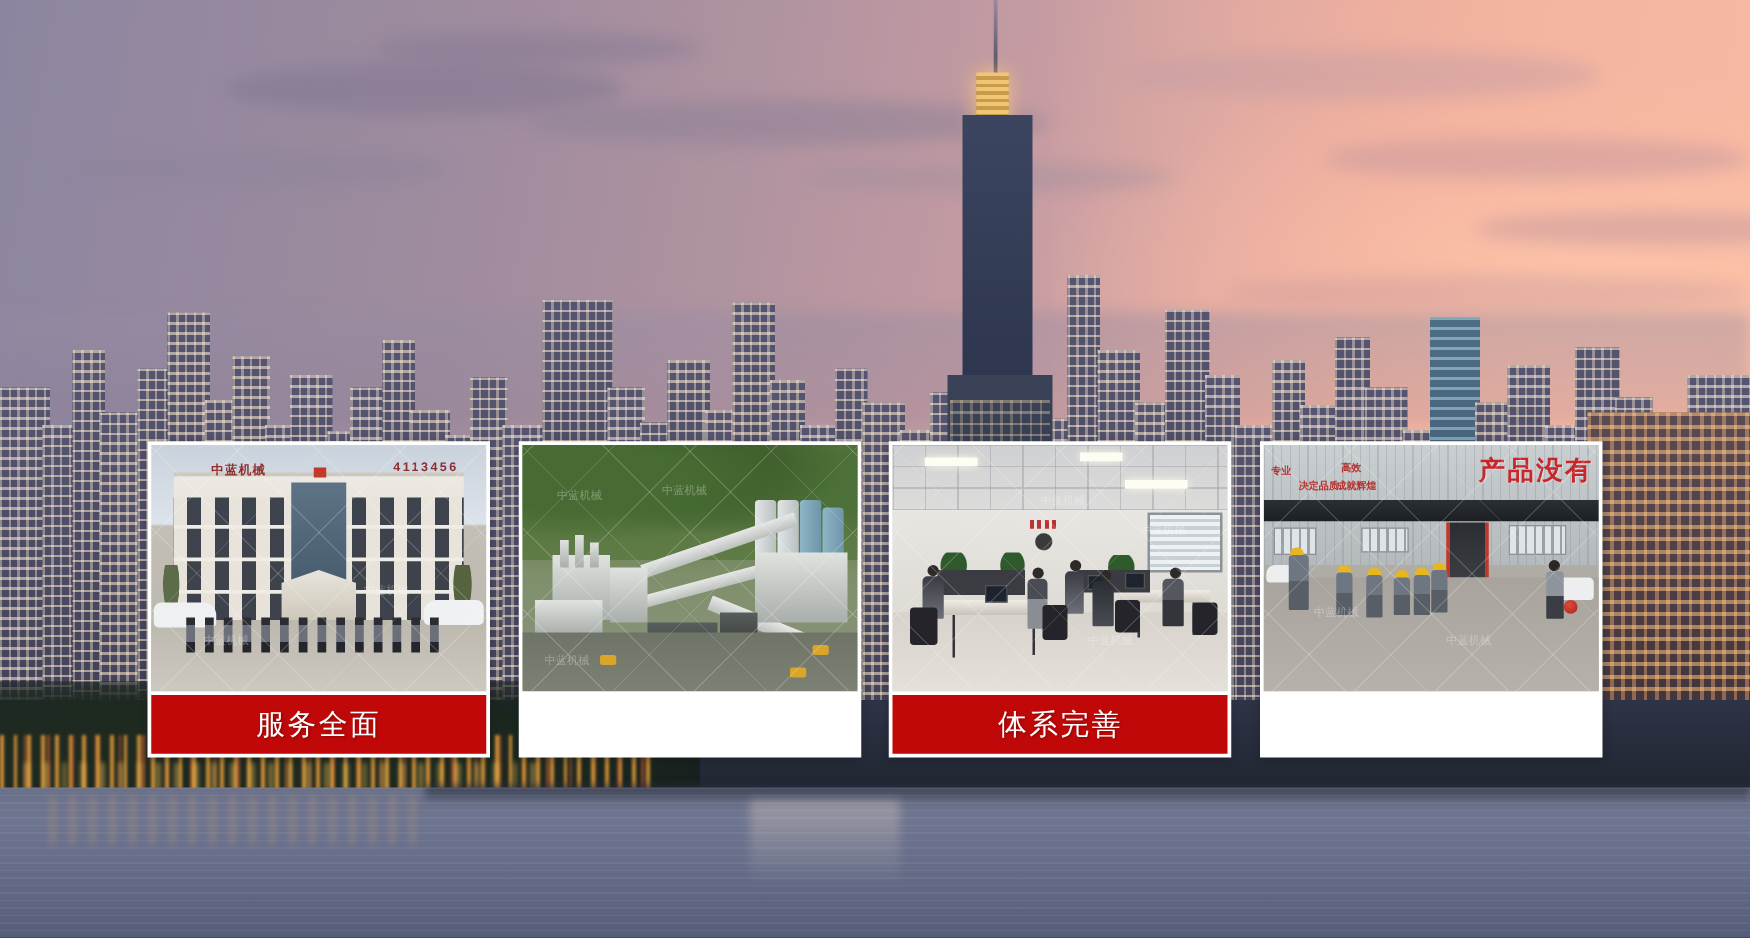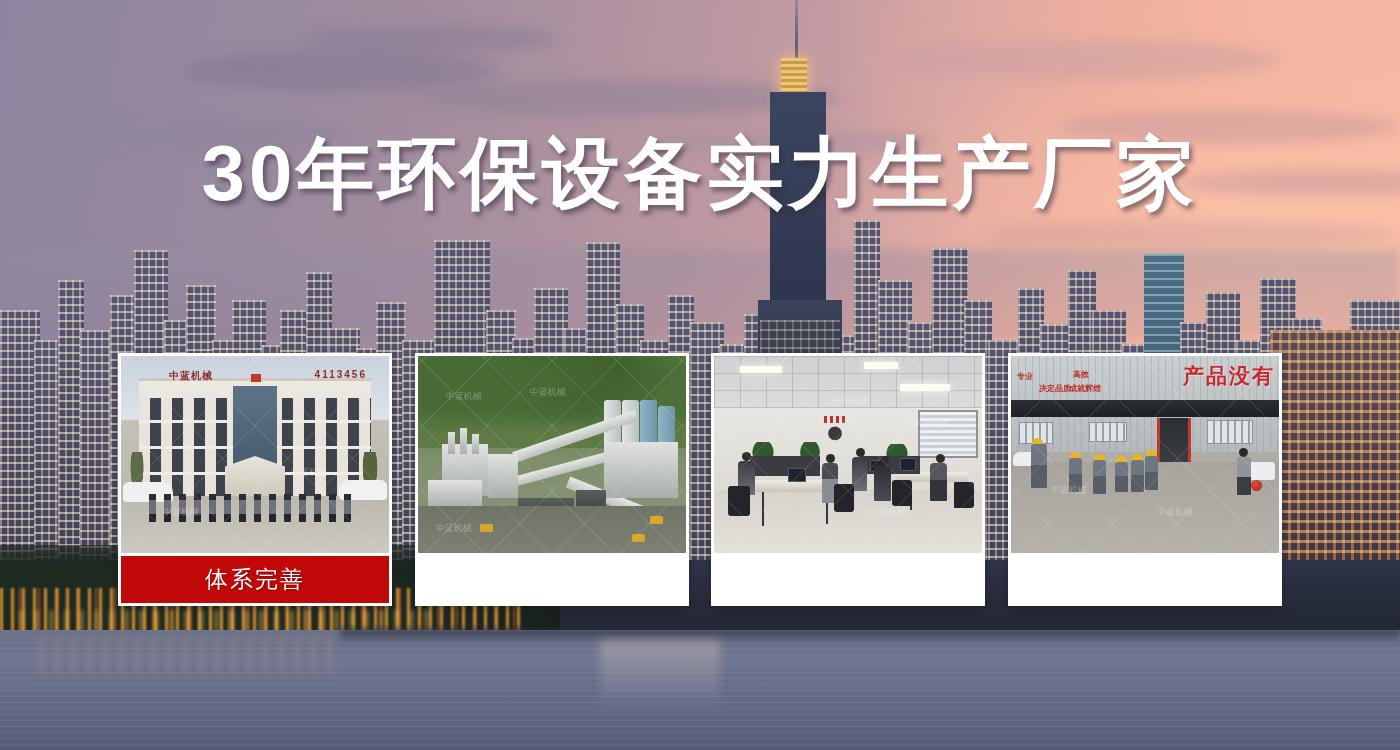--- a/index.html
+++ b/index.html
@@ -526,21 +526,20 @@
     <div class="bank-lights"></div>
     <div class="bank-lights2"></div>
   </div>
 
   <div class="water"></div>
   <div class="water-edge"></div>
   <div class="water-shimmer"></div>
   <div class="water-ref"></div>
   <div class="water-ref2"></div>
 
-  <div class="headline">30年环保设备实力生产厂家</div>
 
 
   <div class="cards">
 
     <div class="card">
       <div class="card-photo p1">
         <div class="p1-bldg"></div>
         <div class="p1-cols"></div>
         <div class="p1-floor" style="top:64px;"></div>
         <div class="p1-floor" style="top:90px;"></div>
@@ -569,21 +568,21 @@
             <i style="left:150px"></i>
             <i style="left:165px"></i>
           <i style="left:180px"></i>
             <i style="left:195px"></i>
         </div>
         <div class="mesh"></div>
         <div class="wm" style="left:42px; top:150px;">中蓝机械</div>
         <div class="wm" style="left:170px; top:110px;">中蓝机械</div>
       </div>
       <div class="card-caption">
-        <span>体系完善</span>
+        <span>服务全面</span>
       </div>
     </div>
 
     <div class="card">
       <div class="card-photo p2">
         <div class="p2-green"></div>
 
         <div class="p2-silo" style="left:186px;"></div>
         <div class="p2-silo" style="left:204px;"></div>
         <div class="p2-silo b" style="left:222px;"></div>
@@ -659,20 +658,23 @@
              background:linear-gradient(180deg,#55575f 0 45%,#33353b 45%);"></div>
 
         <div class="p3-chair" style="left:14px;  top:130px; width:22px; height:30px;"></div>
         <div class="p3-chair" style="left:120px; top:128px; width:20px; height:28px;"></div>
         <div class="p3-chair" style="left:178px; top:124px; width:20px; height:26px;"></div>
         <div class="p3-chair" style="left:240px; top:126px; width:20px; height:26px;"></div>
         <div class="mesh"></div>
         <div class="wm" style="left:118px; top:38px;">中蓝机械</div>
         <div class="wm" style="left:198px; top:62px;">中蓝机械</div>
         <div class="wm" style="left:156px; top:150px;">中蓝机械</div>
+      </div>
+      <div class="card-caption">
+        <span>体系完善</span>
       </div>
     </div>
 
     <div class="card">
       <div class="card-photo p4">
         <div class="p4-fac"></div>
         <div class="p4-sign">产品没有</div>
         <div class="p4-slog" style="left:6px;  top:16px;">专业</div>
         <div class="p4-slog" style="left:28px; top:28px;">决定品质</div>
         <div class="p4-slog" style="left:62px; top:14px;">高效</div>

